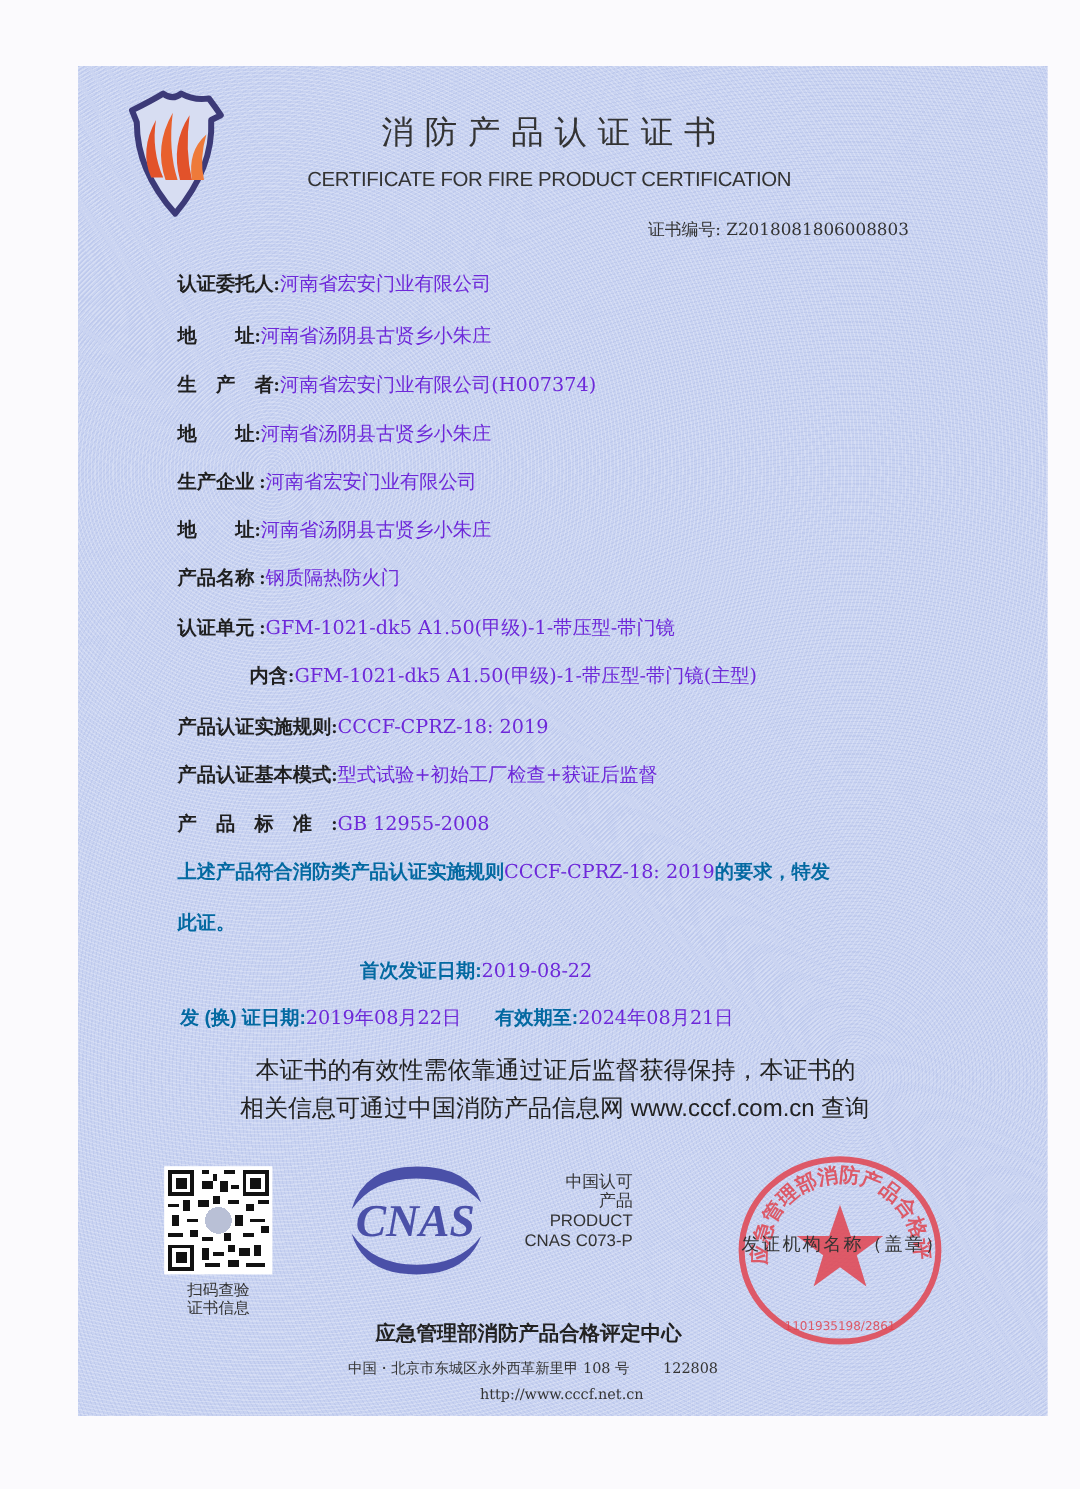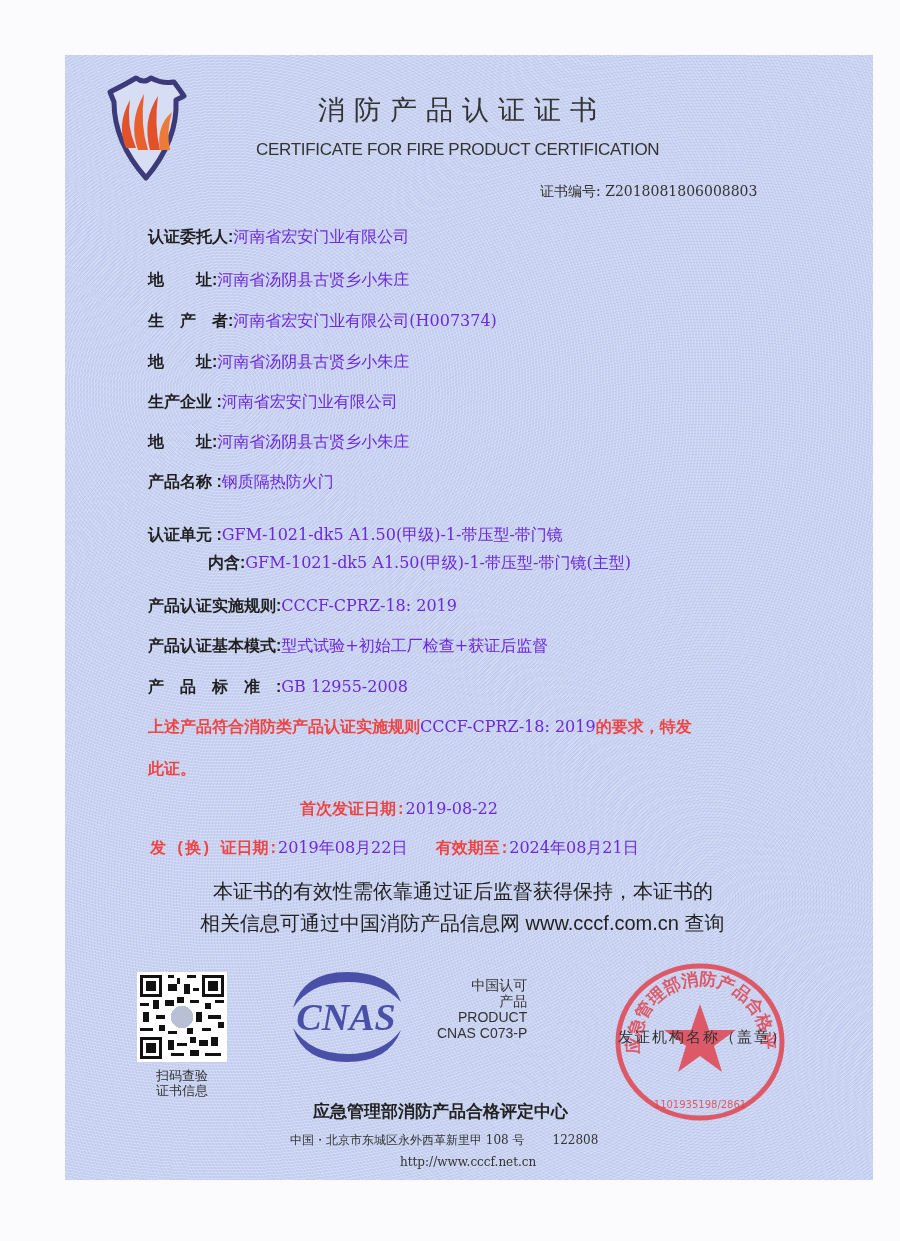--- a/index.html
+++ b/index.html
@@ -8,23 +8,23 @@
     background-color:#c9d3f1;
     background-image:
       repeating-radial-gradient(circle at 20% 30%, rgba(255,255,255,0.22) 0 1px, rgba(255,255,255,0) 1px 3px),
       repeating-radial-gradient(circle at 80% 75%, rgba(160,175,225,0.25) 0 1px, rgba(160,175,225,0) 1px 3px);
   }
   .abs{position:absolute;white-space:nowrap;}
   .title-cn{left:318px;top:92px;font-size:27px;letter-spacing:9px;color:#333;font-family:"DejaVu Serif",serif;}
   .title-en{left:256px;top:140px;font-size:17px;color:#333;font-family:"Liberation Sans",sans-serif;letter-spacing:-0.3px;}
   .certno{left:540px;top:183px;font-size:14px;color:#333;font-family:"DejaVu Serif",serif;}
   .row{left:148px;font-size:16px;color:#2a2a2a;font-family:"DejaVu Serif",serif;}
-  .lbl{font-weight:bold;font-family:Liberation Sans, sans-serif;color:#1f1f1f;}
+  .lbl{font-weight:bold;font-family:Liberation Serif, serif;color:#1f1f1f;}
   .val{font-family:"DejaVu Serif",serif;color:#6d28d9;}
-  .bold{font-weight:bold;font-family:Liberation Mono, monospace;color:#ef4444;}
+  .bold{font-weight:bold;font-family:Liberation Sans, sans-serif;color:#0369a1;}
   .center-note{font-size:20px;color:#222;font-family:Liberation Sans, sans-serif;}
   .qr{left:137px;top:972px;width:90px;height:90px;background:#fff;}
   .qr-cap{left:147px;top:1068px;font-size:13px;line-height:15px;color:#333;text-align:center;white-space:normal;width:70px;}
   .cnas-text{left:437px;top:977px;font-size:14px;line-height:16px;color:#333;font-family:"Liberation Sans",sans-serif;white-space:normal;text-align:right;}
   .issuer{left:313px;top:1100px;font-size:17px;font-weight:bold;color:#222;font-family:"DejaVu Serif",serif;}
   .addr{left:290px;top:1132px;font-size:12px;color:#333;font-family:"DejaVu Serif",serif;}
   .url{left:400px;top:1155px;font-size:12px;color:#333;font-family:"DejaVu Serif",serif;}
   .seal-label{left:618px;top:1028px;font-size:15px;color:#333;font-family:"DejaVu Serif",serif;letter-spacing:2px;}
 </style>
 </head>
@@ -47,21 +47,21 @@
   <span>Z2018081806008803</span>
 </div>
 
 <div class="abs row" style="top:227px;"><span class="lbl">认证委托人:</span><span class="val">河南省宏安门业有限公司</span></div>
 <div class="abs row" style="top:270px;"><span class="lbl">地　　址:</span><span class="val">河南省汤阴县古贤乡小朱庄</span></div>
 <div class="abs row" style="top:311px;"><span class="lbl">生　产　者:</span><span class="val">河南省宏安门业有限公司(H007374)</span></div>
 <div class="abs row" style="top:352px;"><span class="lbl">地　　址:</span><span class="val">河南省汤阴县古贤乡小朱庄</span></div>
 <div class="abs row" style="top:392px;"><span class="lbl">生产企业 :</span><span class="val">河南省宏安门业有限公司</span></div>
 <div class="abs row" style="top:432px;"><span class="lbl">地　　址:</span><span class="val">河南省汤阴县古贤乡小朱庄</span></div>
 <div class="abs row" style="top:472px;"><span class="lbl">产品名称 :</span><span class="val">钢质隔热防火门</span></div>
-<div class="abs row" style="top:513px;margin-top:12px;"><span class="lbl">认证单元 :</span><span class="val">GFM-1021-dk5 A1.50(甲级)-1-带压型-带门镜</span></div>
+<div class="abs row" style="top:513px;"><span class="lbl">认证单元 :</span><span class="val">GFM-1021-dk5 A1.50(甲级)-1-带压型-带门镜</span></div>
 <div class="abs row" style="top:553px;left:208px;"><span class="lbl">内含:</span><span class="val">GFM-1021-dk5 A1.50(甲级)-1-带压型-带门镜(主型)</span></div>
 <div class="abs row" style="top:596px;"><span class="lbl">产品认证实施规则:</span><span class="val">CCCF-CPRZ-18: 2019</span></div>
 <div class="abs row" style="top:636px;"><span class="lbl">产品认证基本模式:</span><span class="val">型式试验+初始工厂检查+获证后监督</span></div>
 <div class="abs row" style="top:677px;"><span class="lbl">产　品　标　准　:</span><span class="val">GB 12955-2008</span></div>
 
 <div class="abs row" style="top:717px;font-size:16px;"><span class="bold">上述产品符合消防类产品认证实施规则</span><span class="val">CCCF-CPRZ-18: 2019</span><span class="bold">的要求，特发</span></div>
 <div class="abs row" style="top:759px;"><span class="bold">此证。</span></div>
 
 <div class="abs row" style="top:799px;left:300px;"><span class="bold">首次发证日期:</span><span class="val">2019-08-22</span></div>
 <div class="abs row" style="top:838px;left:150px;">

